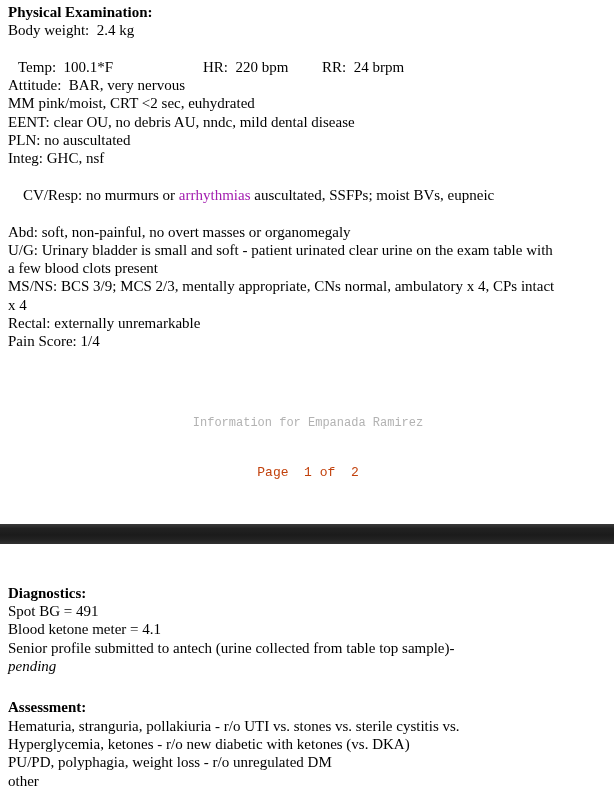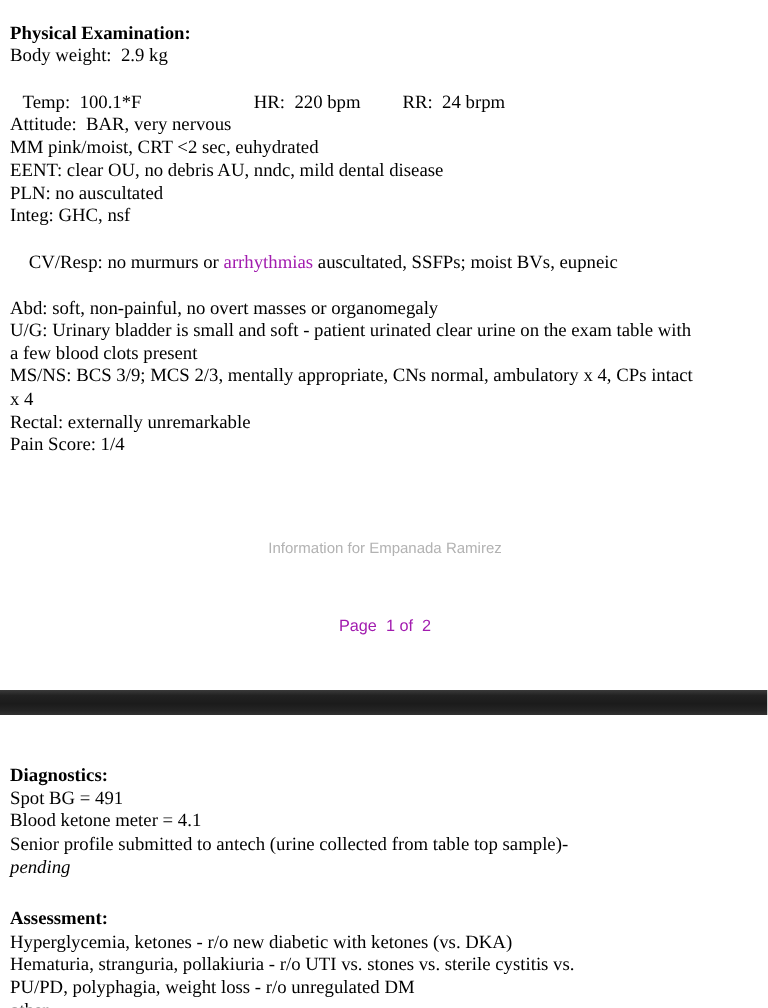--- a/index.html
+++ b/index.html
@@ -5,66 +5,66 @@
   * { margin: 0; padding: 0; box-sizing: border-box; }
   html, body { width: 614px; height: 806px; }
   body {
     background: #ffffff;
     font-family: "Liberation Serif", "DejaVu Serif", serif;
     font-size: 15px;
     color: #000000;
     overflow: hidden;
   }
   .page { padding-left: 8px; padding-right: 6px; }
-  .page-1 { padding-top: 18px; }
+  .page-1 { padding-top: 3px; }
   .page-2 { padding-top: 40px; }
   .line {
     line-height: 18.3px;
     white-space: pre;
   }
   .blank { height: 18.3px; }
   .bold { font-weight: bold; }
   .italic { font-style: italic; }
   .vitals { position: relative; height: 18.3px; }
   .vitals span { position: absolute; top: 0; }
   .vitals .v-temp { left: 0; margin-left: 10px; }
   .vitals .v-hr   { left: 195px; }
   .vitals .v-rr   { left: 314px; }
   .hl-word { color: #a21caf; }
   .doc-footer {
     margin-top: 31px;
     text-align: center;
-    font-family: Liberation Sans, sans-serif;
+    font-family: Liberation Mono, monospace;
     white-space: pre;
   }
   .footer-info {
     font-size: 12px;
     line-height: 14px;
     color: #b2b2b2;
   }
   .footer-page {
-    margin-top: 14px;
+    margin-top: 1px;
     font-size: 13px;
     line-height: 15px;
-    color: #a21caf;
+    color: #c2410c;
   }
   .page-divider {
     margin-top: 10px;
     width: 614px;
     height: 20px;
     background: linear-gradient(180deg, #3a3a3a 0%, #222222 22%, #1b1b1b 55%, #242424 82%, #313131 100%);
   }
   .pre-assessment { margin-top: 5px; }
 </style>
 </head>
 <body>
 
 <div class="page page-1">
   <div class="line bold">Physical Examination:</div>
-  <div class="line">Body weight:  2.9 kg</div>
+  <div class="line">Body weight:  2.4 kg</div>
   <div class="line blank"></div>
   <div class="line vitals">
     <span class="v-temp">Temp:  100.1*F</span>
     <span class="v-hr">HR:  220 bpm</span>
     <span class="v-rr">RR:  24 brpm</span>
   </div>
   <div class="line">Attitude:  BAR, very nervous</div>
   <div class="line">MM pink/moist, CRT &lt;2 sec, euhydrated</div>
   <div class="line">EENT: clear OU, no debris AU, nndc, mild dental disease</div>
   <div class="line">PLN: no auscultated</div>
@@ -89,19 +89,19 @@
 <div class="page-divider"></div>
 
 <div class="page page-2">
   <div class="line bold">Diagnostics:</div>
   <div class="line">Spot BG = 491</div>
   <div class="line">Blood ketone meter = 4.1</div>
   <div class="line">Senior profile submitted to antech (urine collected from table top sample)-</div>
   <div class="line italic">pending</div>
   <div class="line blank"></div>
   <div class="line bold pre-assessment">Assessment:</div>
+  <div class="line">Hematuria, stranguria, pollakiuria - r/o UTI vs. stones vs. sterile cystitis vs.</div>
   <div class="line">Hyperglycemia, ketones - r/o new diabetic with ketones (vs. DKA)</div>
-  <div class="line">Hematuria, stranguria, pollakiuria - r/o UTI vs. stones vs. sterile cystitis vs.</div>
   <div class="line">PU/PD, polyphagia, weight loss - r/o unregulated DM</div>
   <div class="line">other</div>
   <div class="line blank"></div>
 
 </div>
 
 </body></html>

